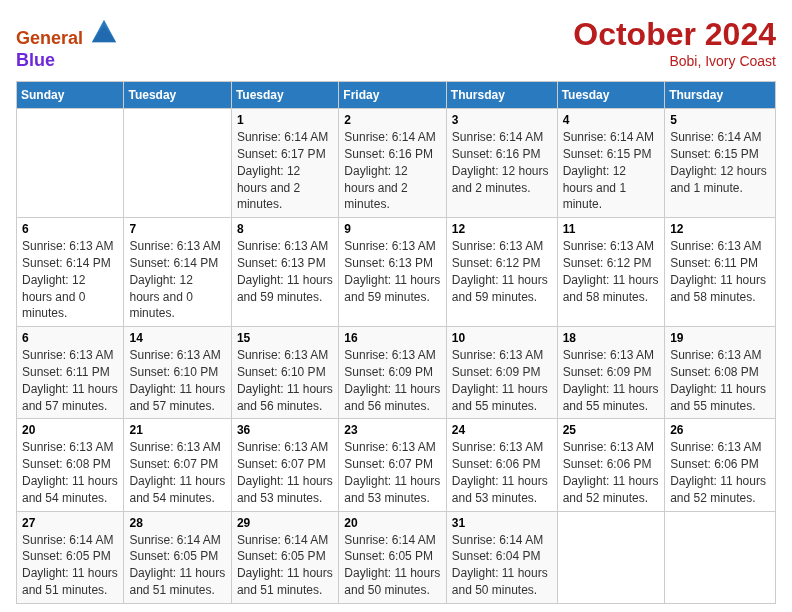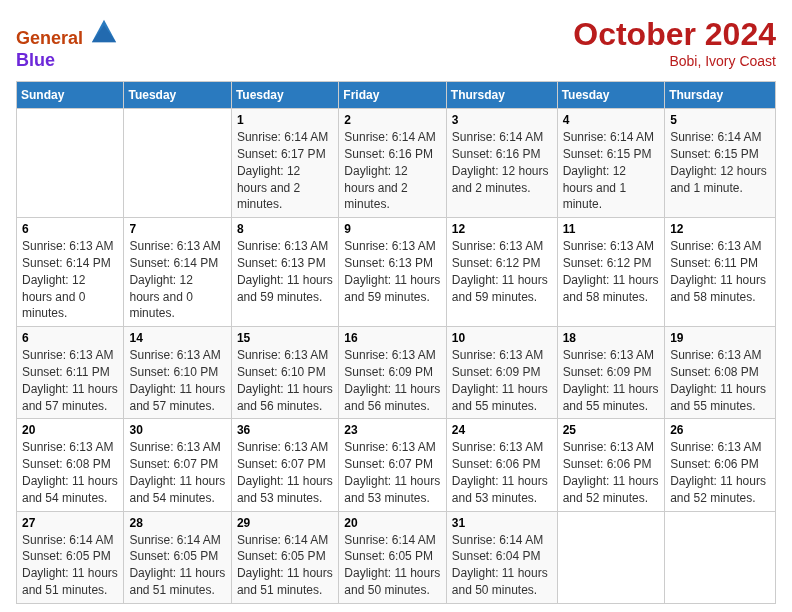--- a/index.html
+++ b/index.html
@@ -246,21 +246,21 @@
         </td>
       </tr>
       <tr>
         <td>
           <span class="day-num">20</span>
           <div class="day-info" style="white-space: pre-line;">Sunrise: 6:13 AM
 Sunset: 6:08 PM
 Daylight: 11 hours and 54 minutes.</div>
         </td>
         <td>
-          <span class="day-num">30</span>
+          <span class="day-num">21</span>
           <div class="day-info" style="white-space: pre-line;">Sunrise: 6:13 AM
 Sunset: 6:07 PM
 Daylight: 11 hours and 54 minutes.</div>
         </td>
         <td>
           <span class="day-num">36</span>
           <div class="day-info" style="white-space: pre-line;">Sunrise: 6:13 AM
 Sunset: 6:07 PM
 Daylight: 11 hours and 53 minutes.</div>
         </td>

